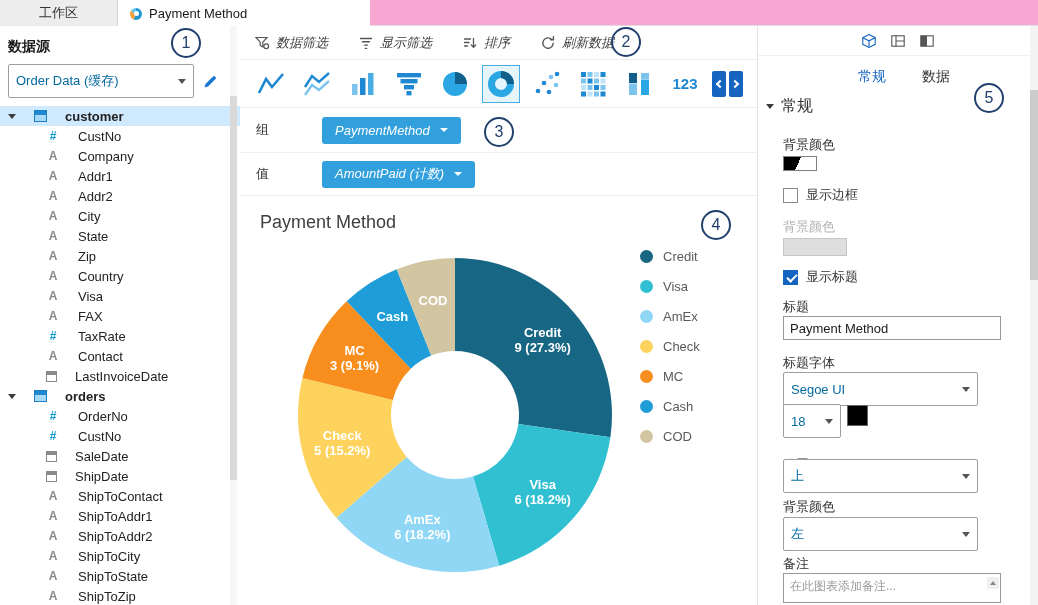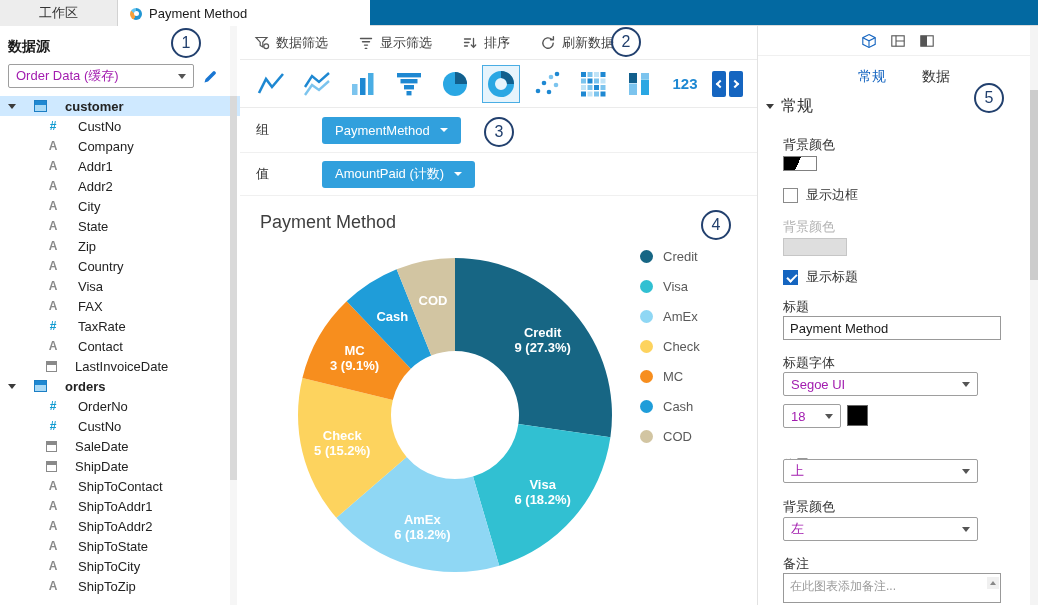--- a/index.html
+++ b/index.html
@@ -1,64 +1,64 @@
 <!DOCTYPE html>
 <html><head>
 <meta charset="utf-8">
 <style>
   * { margin:0; padding:0; box-sizing:border-box; }
   body { font-family:"Liberation Sans", sans-serif; background:#fff; }
   .app { position:relative; width:1038px; height:605px; background:#fff; overflow:hidden; }
 
   
-  .tabbar { position:absolute; left:0; top:0; width:1038px; height:26px; background:#0369a1; border-bottom:1px solid #dcdcdc; }
+  .tabbar { position:absolute; left:0; top:0; width:1038px; height:26px; background:#f9a8d4; border-bottom:1px solid #dcdcdc; }
   .tab-inactive { position:absolute; left:0; top:0; width:118px; height:26px; display:flex; align-items:center; justify-content:center; font-size:13px; color:#333; background:#ededed; border-right:1px solid #d2d2d2; }
   .tab-active { position:absolute; left:118px; top:0; width:252px; height:27px; background:#fff; display:flex; align-items:center; gap:7px; padding-left:12px; font-size:13px; color:#1a1a1a; }
   .tab-donut { width:12px; height:12px; border-radius:50%; background:conic-gradient(#2196d3 0 200deg,#f2a03d 200deg 300deg,#64c5ef 300deg 360deg); position:relative; flex:0 0 auto; }
   .tab-donut::after { content:""; position:absolute; inset:3.5px; background:#fff; border-radius:50%; }
 
   
   .sidebar { position:absolute; left:0; top:26px; width:240px; bottom:0; background:#fff; }
   .sidebar-title { padding:12px 8px 6px 8px; font-size:14px; font-weight:bold; color:#1a1a1a; }
   .dataset-row { display:flex; align-items:center; gap:9px; padding:2px 8px 8px 8px; }
-  .combo { border:1px solid #9e9e9e; background:#fff; height:24px; display:flex; align-items:center; justify-content:space-between; padding:4px 7px; font-size:13px; color:#a21caf; border-radius:2px; }
+  .combo { border:1px solid #9e9e9e; background:#fff; height:34px; display:flex; align-items:center; justify-content:space-between; padding:4px 7px; font-size:13px; color:#0369a1; border-radius:2px; }
   .combo-arrow { width:0; height:0; border-left:4px solid transparent; border-right:4px solid transparent; border-top:5px solid #555; flex:0 0 auto; margin-left:6px; }
   .dataset-combo { width:186px; }
   .tree { font-size:13px; color:#222; }
   .tree-row { height:20px; display:flex; align-items:center; gap:18px; padding-left:8px; }
   .tree-row.selected { background:#cfe9ff; }
   .tree-row.table .label { font-weight:bold; }
   .tree-row.field { padding-left:46px; }
   .chev { width:0; height:0; border-left:4px solid transparent; border-right:4px solid transparent; border-top:5px solid #3b3b3b; flex:0 0 auto; }
   .ic-table { width:13px; height:12px; border:1px solid #1b7ec4; background:linear-gradient(#1e88d2 0 4px,#a8d9f6 4px); flex:0 0 auto; }
   .ic-num, .ic-str { width:14px; text-align:center; font-weight:bold; font-size:12px; flex:0 0 auto; }
   .ic-num { color:#119bd0; } .ic-num::before { content:"#"; }
   .ic-str { color:#8a8a8a; } .ic-str::before { content:"A"; }
   .ic-date { width:11px; height:11px; border:1px solid #8a8a8a; background:linear-gradient(#8a8a8a 0 3px,#fff 3px); flex:0 0 auto; }
   .sidebar-scroll { position:absolute; left:230px; top:0; width:7px; height:100%; background:#f6f6f6; }
   .sidebar-scroll .thumb { position:absolute; left:0; top:70px; width:7px; height:384px; background:#d9d9d9; }
 
   
   .main { position:absolute; left:240px; top:26px; width:517px; bottom:0; background:#fff; }
   .toolbar { position:absolute; left:0; right:0; top:0; height:34px; border-bottom:1px solid #ebebeb; display:flex; align-items:center; gap:30px; padding-left:14px; }
-  .tb-item { display:flex; align-items:center; gap:6px; font-size:13px; color:#3d3d3d; }
+  .tb-item { display:flex; align-items:center; gap:6px; font-size:13px; color:#3d3d3d;font-style:italic; }
   .charttypes { position:absolute; left:0; right:0; top:34px; height:48px; border-bottom:1px solid #ebebeb; display:flex; align-items:center; gap:8px; padding-left:12px; }
   .ct { width:38px; height:38px; display:flex; align-items:center; justify-content:center; border:1px solid transparent; flex:0 0 auto; }
   .ct.selected { background:#e6f4fc; border-color:#49ade4; }
   .ct-num { font-size:15px; font-weight:bold; color:#1e88d2;text-align:center; }
   .ct-nav { margin-left:auto; margin-right:14px; display:flex; gap:3px; }
   .navbtn { width:14px; height:26px; background:#1565c0; border-radius:2px; display:flex; align-items:center; justify-content:center; }
   .chv { width:6px; height:6px; border-left:2px solid #fff; border-bottom:2px solid #fff; }
   .chv.left { transform:rotate(45deg); margin-left:2px; }
   .chv.right { transform:rotate(-135deg); margin-right:2px; }
   .field-row { position:absolute; left:0; right:0; display:flex; align-items:center; padding-left:16px; border-bottom:1px solid #f0f0f0; background:#fff; }
   .field-row.group { top:82px; height:45px; }
   .field-row.value { top:127px; height:43px; }
   .field-label { width:66px; font-size:13px; color:#333; }
-  .pill { display:inline-flex; align-items:center; gap:10px; background:#31a0dd; color:#fff; font-size:13px; height:27px; padding:0 13px; border-radius:3px; }
+  .pill { display:inline-flex; align-items:center; gap:10px; background:#31a0dd; color:#fff; font-size:13px; height:27px; padding:0 13px; border-radius:3px;font-style:italic; }
   .pill-caret { width:0; height:0; border-left:4px solid transparent; border-right:4px solid transparent; border-top:4px solid #fff; }
 
   .chart-card { position:absolute; left:0; right:0; top:170px; bottom:0; background:#fff; }
   .chart-title { position:absolute; left:20px; top:16px; font-size:18px; color:#3f3f3f; }
   #donut-svg { position:absolute; left:0; top:0; }
   .legend { position:absolute; left:400px; top:50px; display:flex; flex-direction:column; gap:9px; }
   .legend-item { display:flex; align-items:center; gap:10px; height:21px; font-size:13px; color:#5a5a5a; }
   .legend-dot { width:13px; height:13px; border-radius:50%; flex:0 0 auto; }
 
   
@@ -204,25 +204,25 @@
         <div class="tree-row field">
           <span class="ic-str"></span>
           <span class="label">ShipToAddr1</span>
         </div>
         <div class="tree-row field">
           <span class="ic-str"></span>
           <span class="label">ShipToAddr2</span>
         </div>
         <div class="tree-row field">
           <span class="ic-str"></span>
+          <span class="label">ShipToCity</span>
+        </div>
+        <div class="tree-row field">
+          <span class="ic-str"></span>
           <span class="label">ShipToState</span>
-        </div>
-        <div class="tree-row field">
-          <span class="ic-str"></span>
-          <span class="label">ShipToCity</span>
         </div>
         <div class="tree-row field">
           <span class="ic-str"></span>
           <span class="label">ShipToZip</span>
         </div>
       </div>
     <div class="sidebar-scroll">
       <div class="thumb"></div>
     </div>
   </div>

